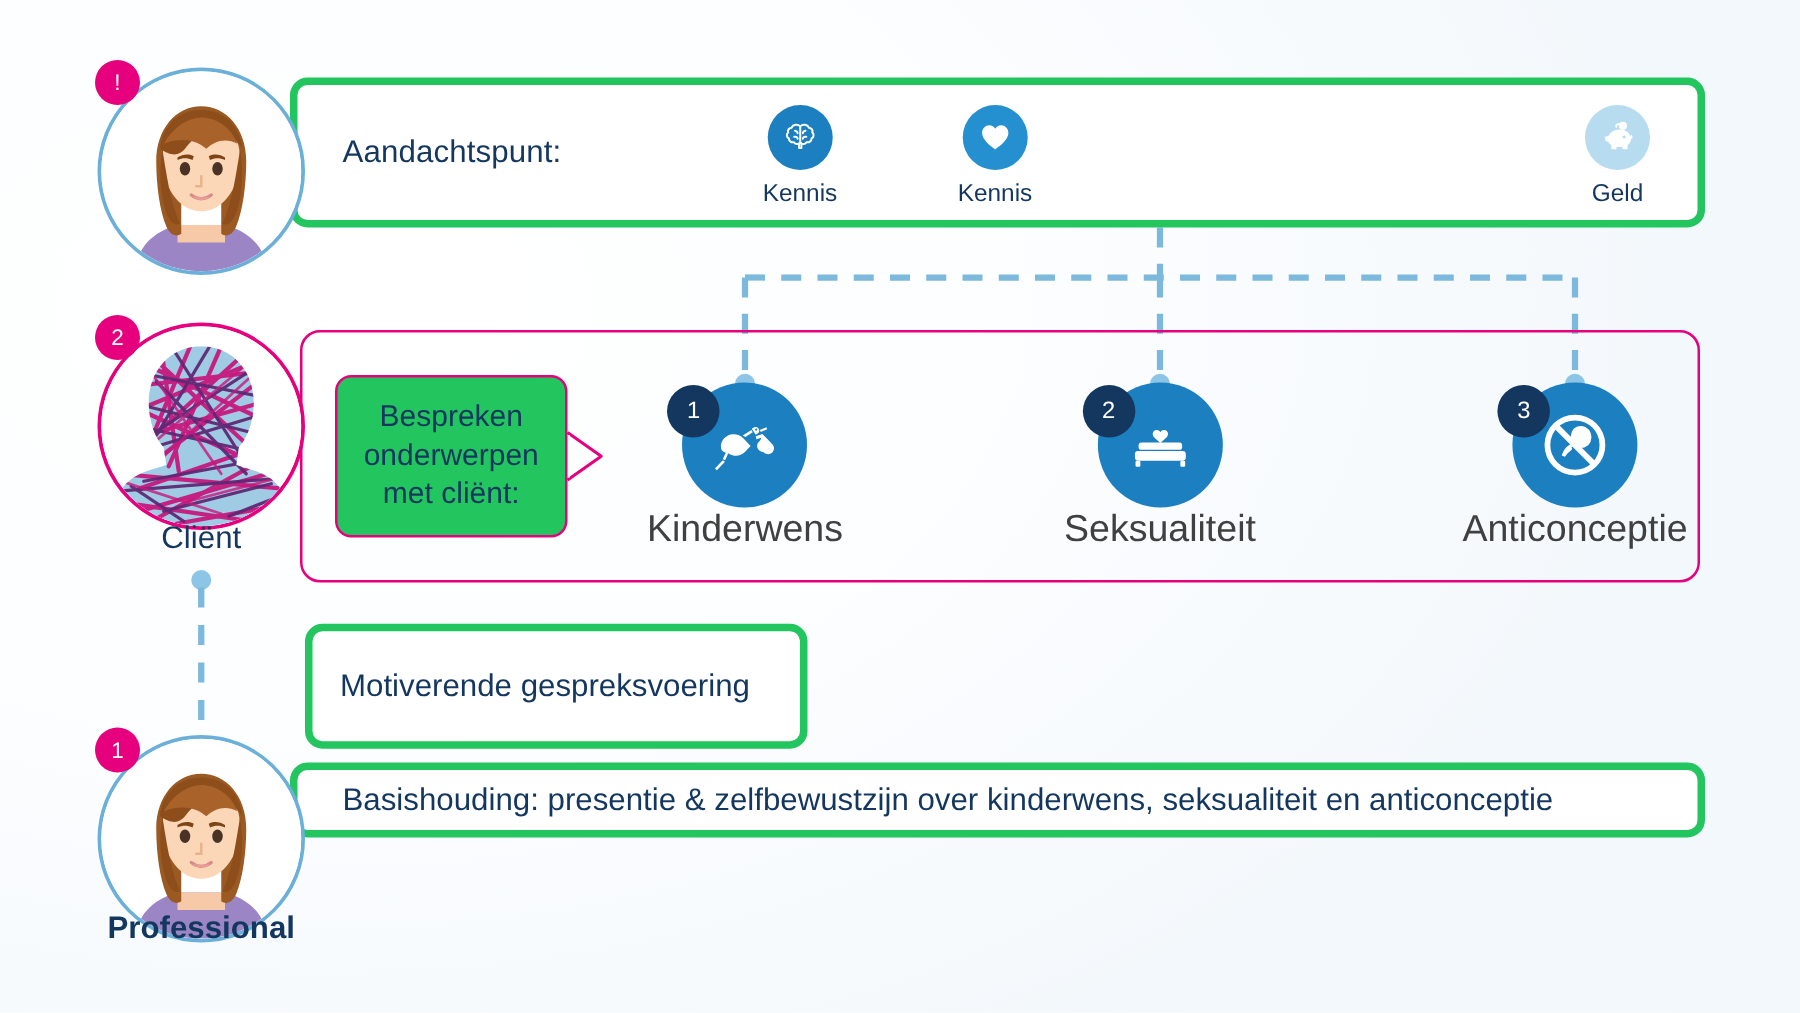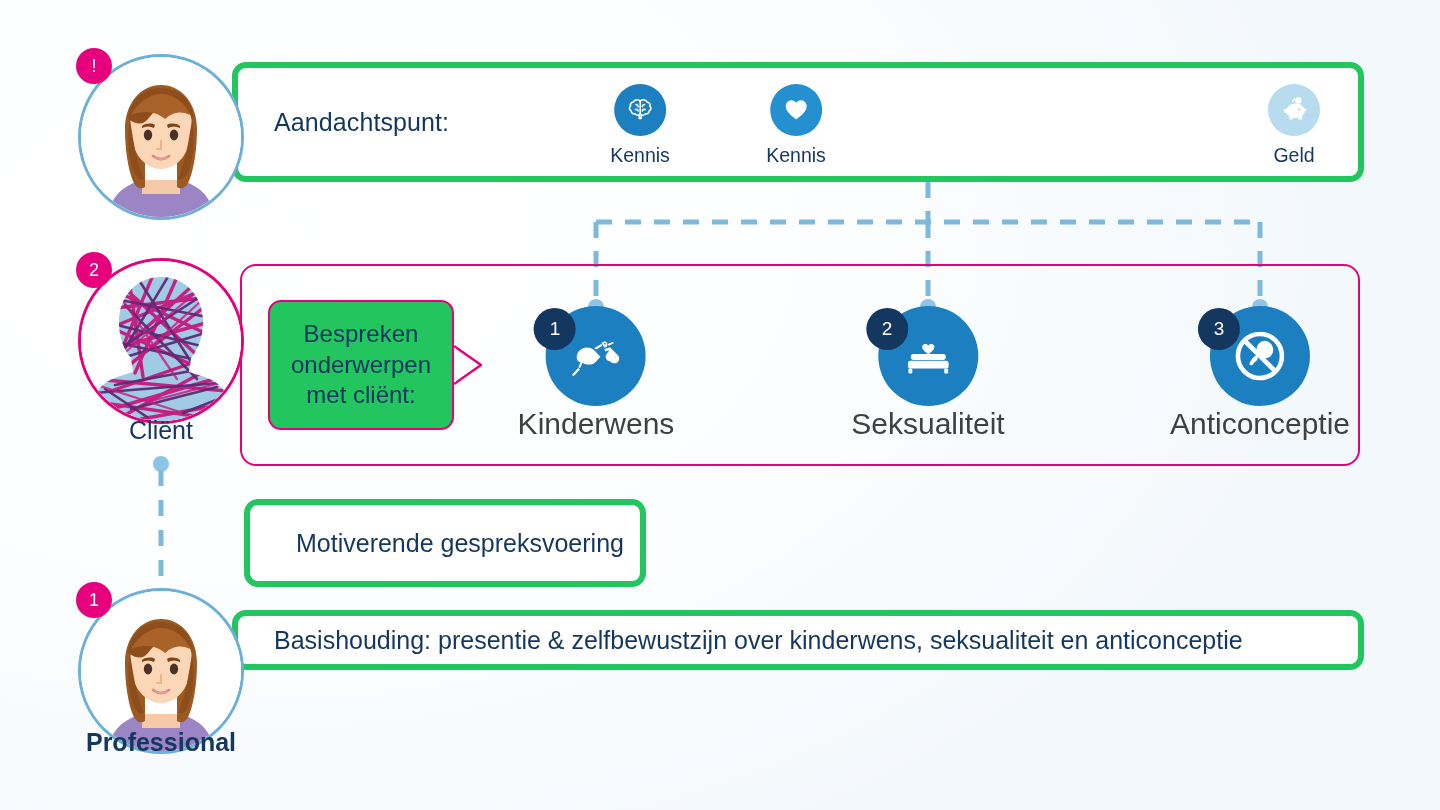--- a/index.html
+++ b/index.html
@@ -70,21 +70,21 @@
   .topic-badge {
     position:absolute; left:-12px; top:2px;
     width:42px; height:42px; border-radius:50%;
     background:#14375f; color:#fff;
     display:flex; align-items:center; justify-content:center;
     font-size:19px; z-index:2;
   }
   .topic-caption { margin-top:1px; font-size:30px; color:#404040; white-space:nowrap; }
 
   
-  #motiv-box { left:244px; top:499px; width:402px; height:88px;padding-left:24px; }
+  #motiv-box { left:244px; top:499px; width:402px; height:100px; }
   #motiv-text { padding-left:22px; font-size:25px; color:#14375f; white-space:nowrap; }
 
   
   #bottom-band { left:232px; top:610px; width:1132px; height:60px;text-align:center; }
   #bottom-text { padding-left:36px; font-size:25px; color:#14375f; white-space:nowrap; }
 
   
   .avatar-wrap { position:absolute; }
   .avatar-ring {
     position:absolute; width:166px; height:166px; border-radius:50%;

